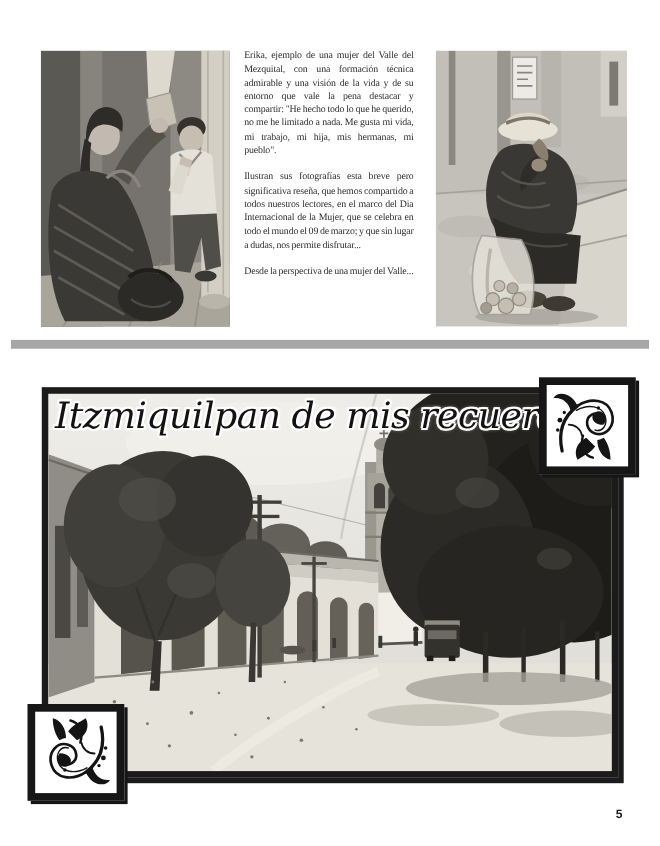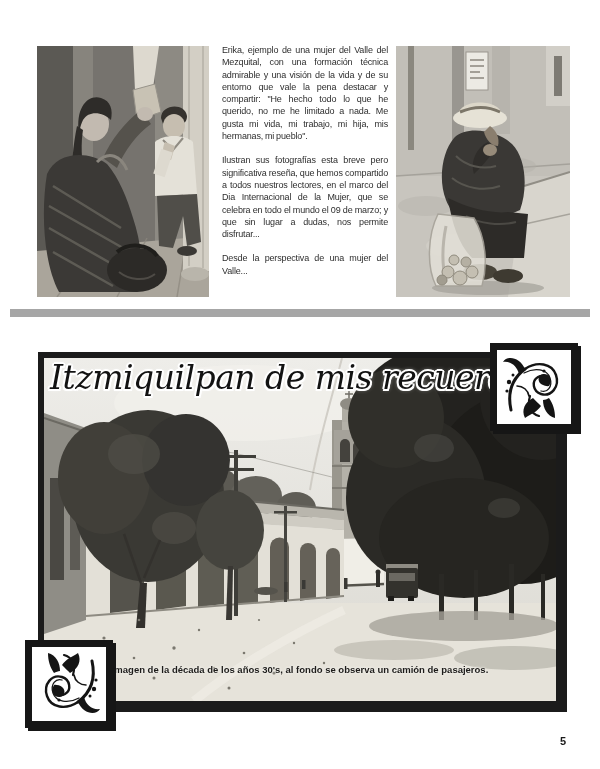--- a/index.html
+++ b/index.html
@@ -8,21 +8,21 @@
 
   
   .photo{position:absolute;top:46px;height:251px;margin:0;padding:0;overflow:hidden;}
   .photo svg{display:block;width:100%;height:100%;}
   .photo-left{left:37px;width:172px;}
   .photo-right{left:396px;width:174px;}
 
   .article-text{position:absolute;left:222px;top:44px;width:166px;
     font-size:9px;line-height:12.3px;letter-spacing:-0.15px;word-spacing:-0.5px;
     color:var(--ink,#2e2e2e);text-align:justify;}
-  .article-text p{margin:0 0 12px 0;}
+  .article-text p{margin:0 12px 12px 0;font-family:Liberation Serif, serif;}
 
   
   .divider{position:absolute;left:10px;top:309px;width:580px;height:8px;
     background:var(--divider,#a6a6a6);}
 
   
   .memories-frame{position:absolute;left:38px;top:352px;width:524px;height:355px;
     box-sizing:border-box;border:6px solid var(--frame,#1b1b1b);
     box-shadow:5px 5px 0 var(--frame,#1b1b1b);background:#e3e1db;}
   .memories-frame .street{position:absolute;left:0;top:0;width:512px;height:343px;}
@@ -258,21 +258,20 @@
         <circle cx="250" cy="285" r="1.2"></circle>
           <circle cx="185" cy="330" r="1.5"></circle>
           <circle cx="40" cy="300" r="1.4"></circle>
         <circle cx="280" cy="305" r="1.2"></circle>
           <circle cx="215" cy="262" r="1.1"></circle>
           <circle cx="95" cy="262" r="1.3"></circle>
       </g>
     </svg>
 
     <h1 class="memories-title">Itzmiquilpan de mis recuerdos</h1>
-    <div class="photo-caption">Imagen de la década de los años 30's, al fondo se observa un camión de pasajeros.</div>
   </div>
 
   <div class="ornament ornament-tr">
     <svg viewBox="0 0 74 74">
       <g fill="none" stroke="#141414" stroke-linecap="round">
         <path d="M14,60 C10,42 16,28 28,19" stroke-width="3"></path>
         <path d="M28,19 C40,11 55,13 59,25 C63,37 54,47 44,44 C36,41.5 34,31 41,27 C46,24.4 52,27 51,33" stroke-width="2.4"></path>
         <path d="M27,23 C38,17 50,19 53,28 C56,37 50,43 44,41" stroke-width="1.3"></path>
         <path d="M20,36 C26,36 31,40 32,46" stroke-width="1.6"></path>
         <path d="M33,46 C30,56 34,64 42,66" stroke-width="2.2"></path>

